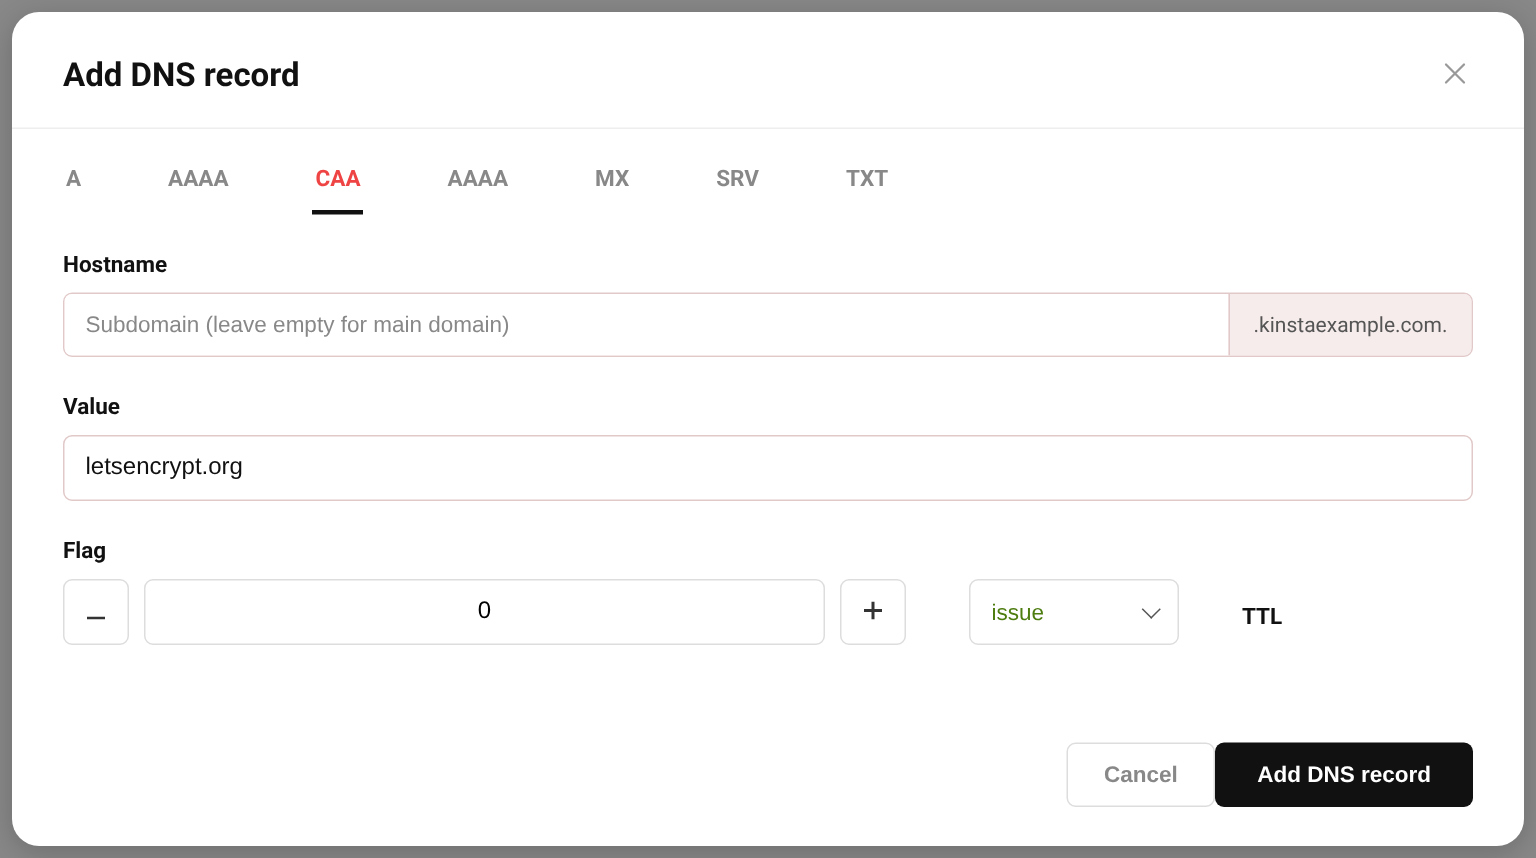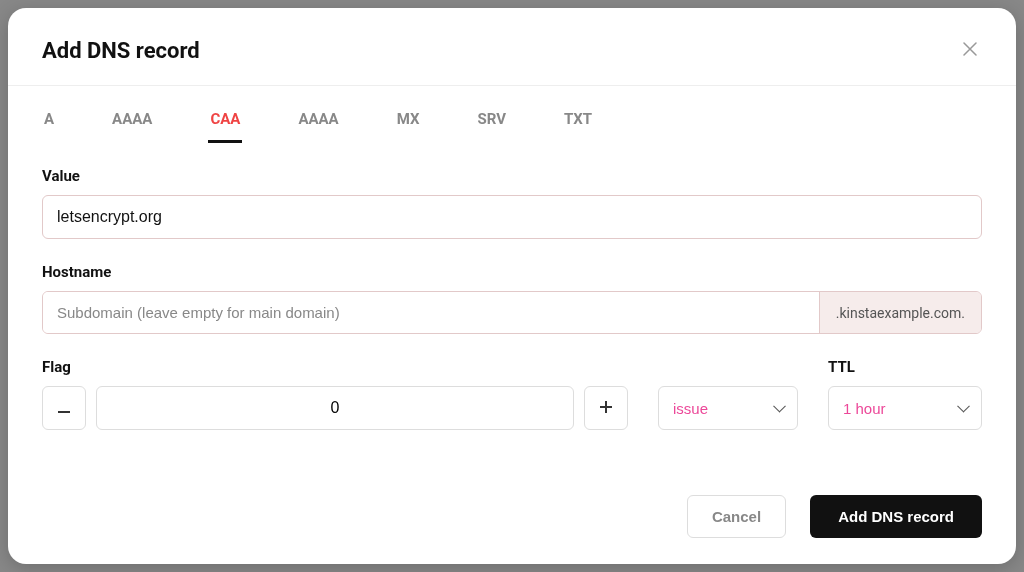--- a/index.html
+++ b/index.html
@@ -98,21 +98,21 @@
       padding: 12px 14px;
       border: 1px solid #e2c9c9;
       border-radius: 6px;
       font-size: 16px;
       color: #111;
       outline: none;
       background: #fff;
     }
     .row3 {
       display: flex;
-      gap: 30px;
+      gap: 42px;
       align-items: flex-end;
     }
     .flag-col { flex: 1; }
     .tag-col { width: 140px; }
     .ttl-col { width: 154px; }
     .flag-control {
       display: flex;
       gap: 10px;
       align-items: stretch;
     }
@@ -133,21 +133,21 @@
       font-size: 16px;
       outline: none;
     }
     .select {
       width: 100%;
       height: 44px;
       padding: 0 36px 0 14px;
       border: 1px solid #ddd;
       border-radius: 6px;
       font-size: 15px;
-      color: #ec4899;
+      color: #4d7c0f;
       background: #fff;
       appearance: none;
       cursor: pointer;
       position: relative;
     }
     .select-wrap { position: relative; }
     .select-wrap::after {
       content: "";
       position: absolute;
       right: 14px; top: 50%;
@@ -155,21 +155,20 @@
       border-right: 1.5px solid #555;
       border-bottom: 1.5px solid #555;
       transform: translateY(-70%) rotate(45deg);
       pointer-events: none;
     }
     .footer {
       margin-top: auto;
       padding: 24px 34px 26px;
       display: flex;
       justify-content: flex-end;
-      gap: 24px;
     }
     .btn {
       padding: 12px 24px;
       font-size: 15px;
       font-weight: 600;
       border-radius: 6px;
       cursor: pointer;
     }
     .btn-cancel {
       background: #fff;
@@ -203,30 +202,30 @@
     <div class="tab">AAAA</div>
     <div class="tab active">CAA</div>
     <div class="tab">AAAA</div>
     <div class="tab">MX</div>
     <div class="tab">SRV</div>
     <div class="tab">TXT</div>
   </div>
 
   <div class="form">
     <div>
-      <label class="field-label">Value</label>
-      <input class="value-input" value="letsencrypt.org" style="">
-    </div>
-
-    <div>
       <label class="field-label">Hostname</label>
       <div class="hostname-group">
         <input class="hostname-input" placeholder="Subdomain (leave empty for main domain)" style="">
         <div class="hostname-suffix">.kinstaexample.com.</div>
       </div>
+    </div>
+
+    <div>
+      <label class="field-label">Value</label>
+      <input class="value-input" value="letsencrypt.org" style="">
     </div>
 
     <div class="row3">
       <div class="flag-col">
         <label class="field-label">Flag</label>
         <div class="flag-control">
           <button class="stepper-btn">
             <span>
               <svg width="12" height="2" viewBox="0 0 12 2">
                   <rect width="12" height="2" fill="#333"></rect>
@@ -248,25 +247,20 @@
       <div class="tag-col">
         <div class="select-wrap">
           <button class="select" style="text-align:left">
             <span>issue</span>
           </button>
         </div>
       </div>
 
       <div class="ttl-col">
         <label class="field-label">TTL</label>
-        <div class="select-wrap">
-          <button class="select" style="text-align:left">
-            <span>1 hour</span>
-          </button>
-        </div>
       </div>
     </div>
   </div>
 
   <div class="footer">
     <button class="btn btn-cancel">Cancel</button>
     <button class="btn btn-primary">Add DNS record</button>
   </div>
 </div>
 

